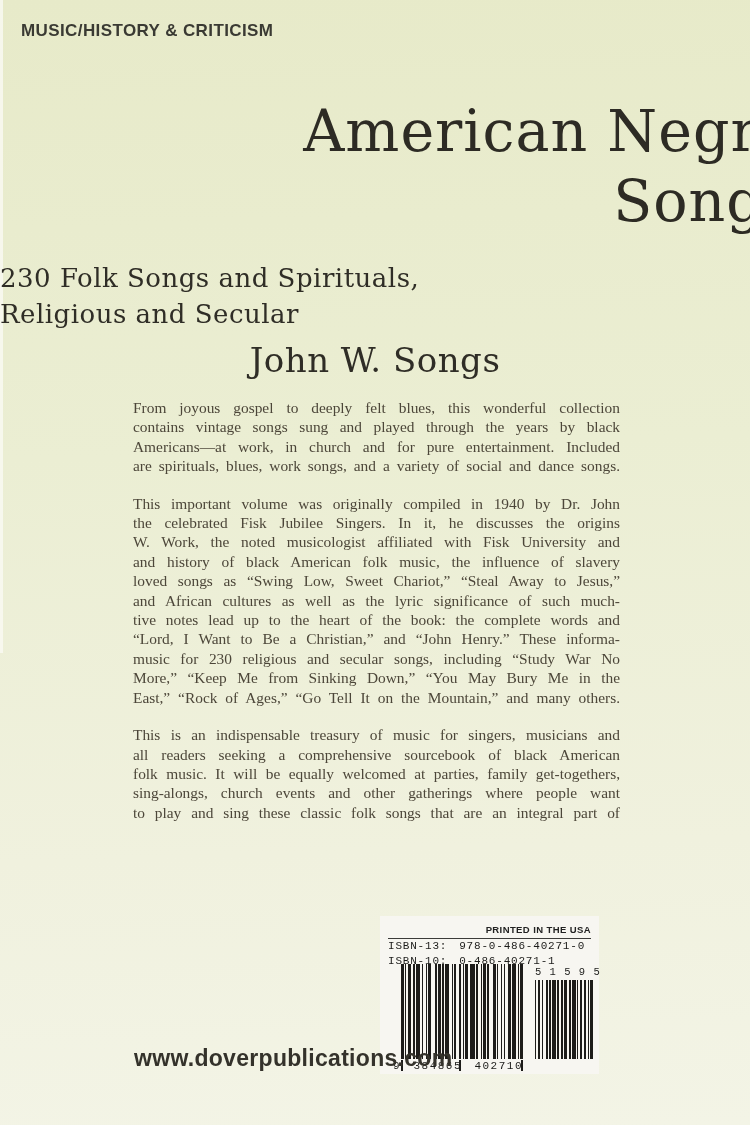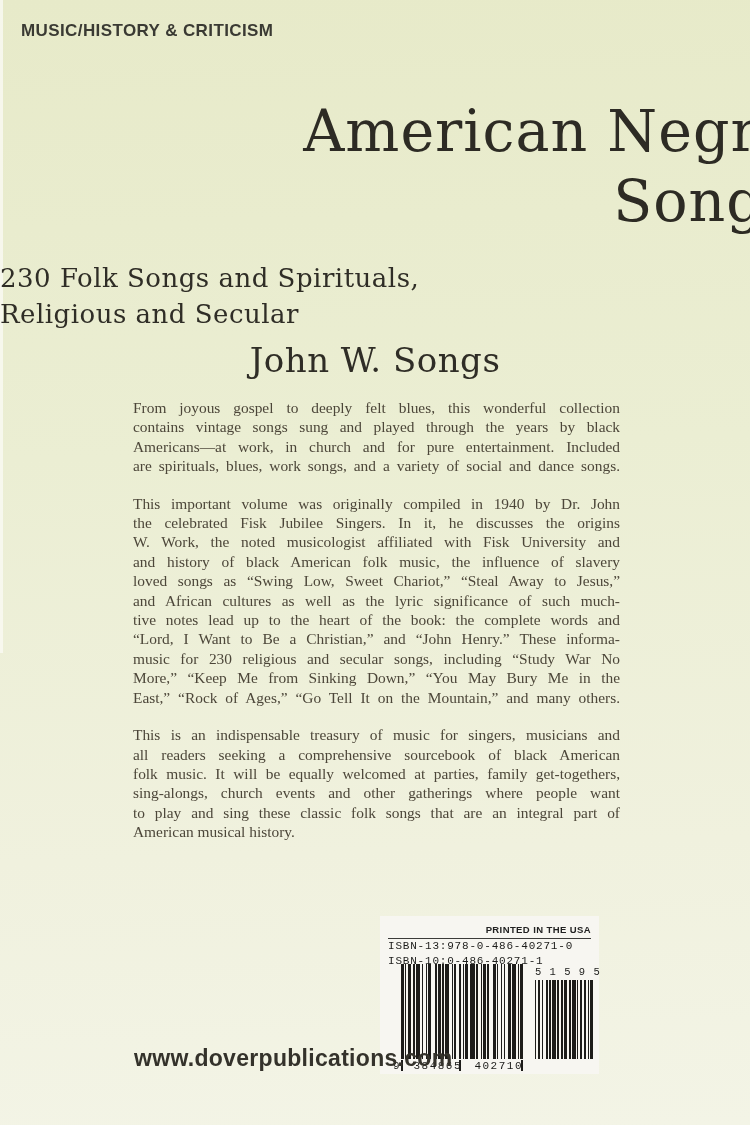--- a/index.html
+++ b/index.html
@@ -66,21 +66,21 @@
     font-weight:bold;font-size:9.5px;letter-spacing:.4px;
     text-align:right;color:#222;
     margin-top:2px;
   }
   .panel-rule{height:0;border-top:1.5px solid #3c3c3a;margin-top:3px;}
   .isbn-row{
     font-family:"Liberation Mono", monospace;
     font-size:11px;line-height:13.5px;letter-spacing:.8px;
     color:#1c1c1a;white-space:nowrap;margin-top:1px;
   }
-  .isbn-row .isbn-label{}
+  .isbn-row .isbn-label{margin-right:12px;}
 
   .bars-zone{position:absolute;left:8px;top:48px;right:8px;bottom:2px;}
   .main-ean{position:absolute;left:5px;top:0;width:130px;height:108px;}
   .main-bars{position:absolute;left:8px;top:0;right:0;height:95px;display:flex;}
   .ean-digits{
     position:absolute;left:0;bottom:0;width:100%;
     font-family:"Liberation Mono", monospace;
     font-size:11px;color:#1c1c1a;
     display:flex;justify-content:space-between;
     letter-spacing:1.5px;
@@ -145,21 +145,20 @@
         <div class="line">music for 230 religious and secular songs, including “Study War No</div>
         <div class="line">More,” “Keep Me from Sinking Down,” “You May Bury Me in the</div>
         <div class="line">East,” “Rock of Ages,” “Go Tell It on the Mountain,” and many others.</div>
       </div>
       <div class="para">
         <div class="line">This is an indispensable treasury of music for singers, musicians and</div>
         <div class="line">all readers seeking a comprehensive sourcebook of black American</div>
         <div class="line">folk music. It will be equally welcomed at parties, family get-togethers,</div>
         <div class="line">sing-alongs, church events and other gatherings where people want</div>
         <div class="line">to play and sing these classic folk songs that are an integral part of</div>
-        <div class="line no-stretch">American musical history.</div>
       </div>
     </div>
 
   <div class="barcode-panel">
     <div class="printed">PRINTED IN THE USA</div>
     <div class="panel-rule"></div>
     <div class="isbn-row">
       <span class="isbn-label">ISBN-13:</span><span>978-0-486-40271-0</span>
     </div>
     <div class="isbn-row">

